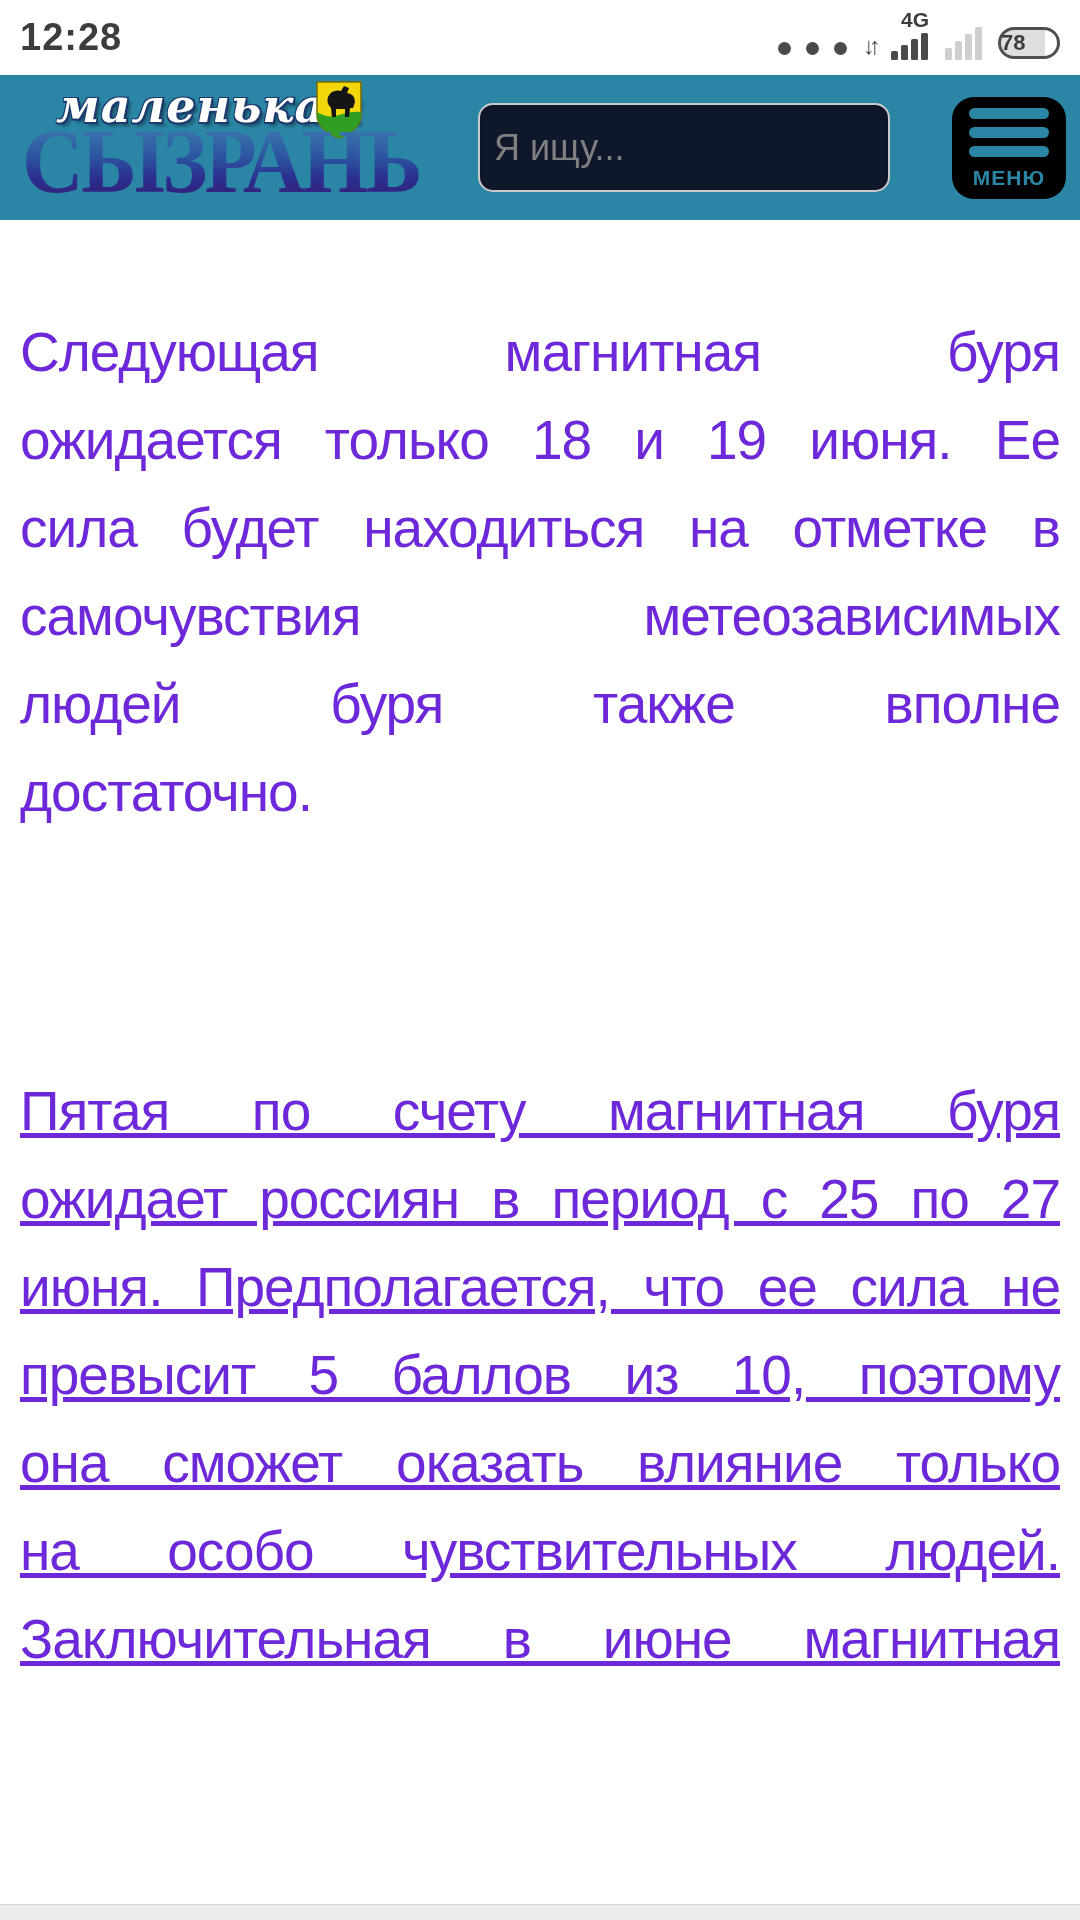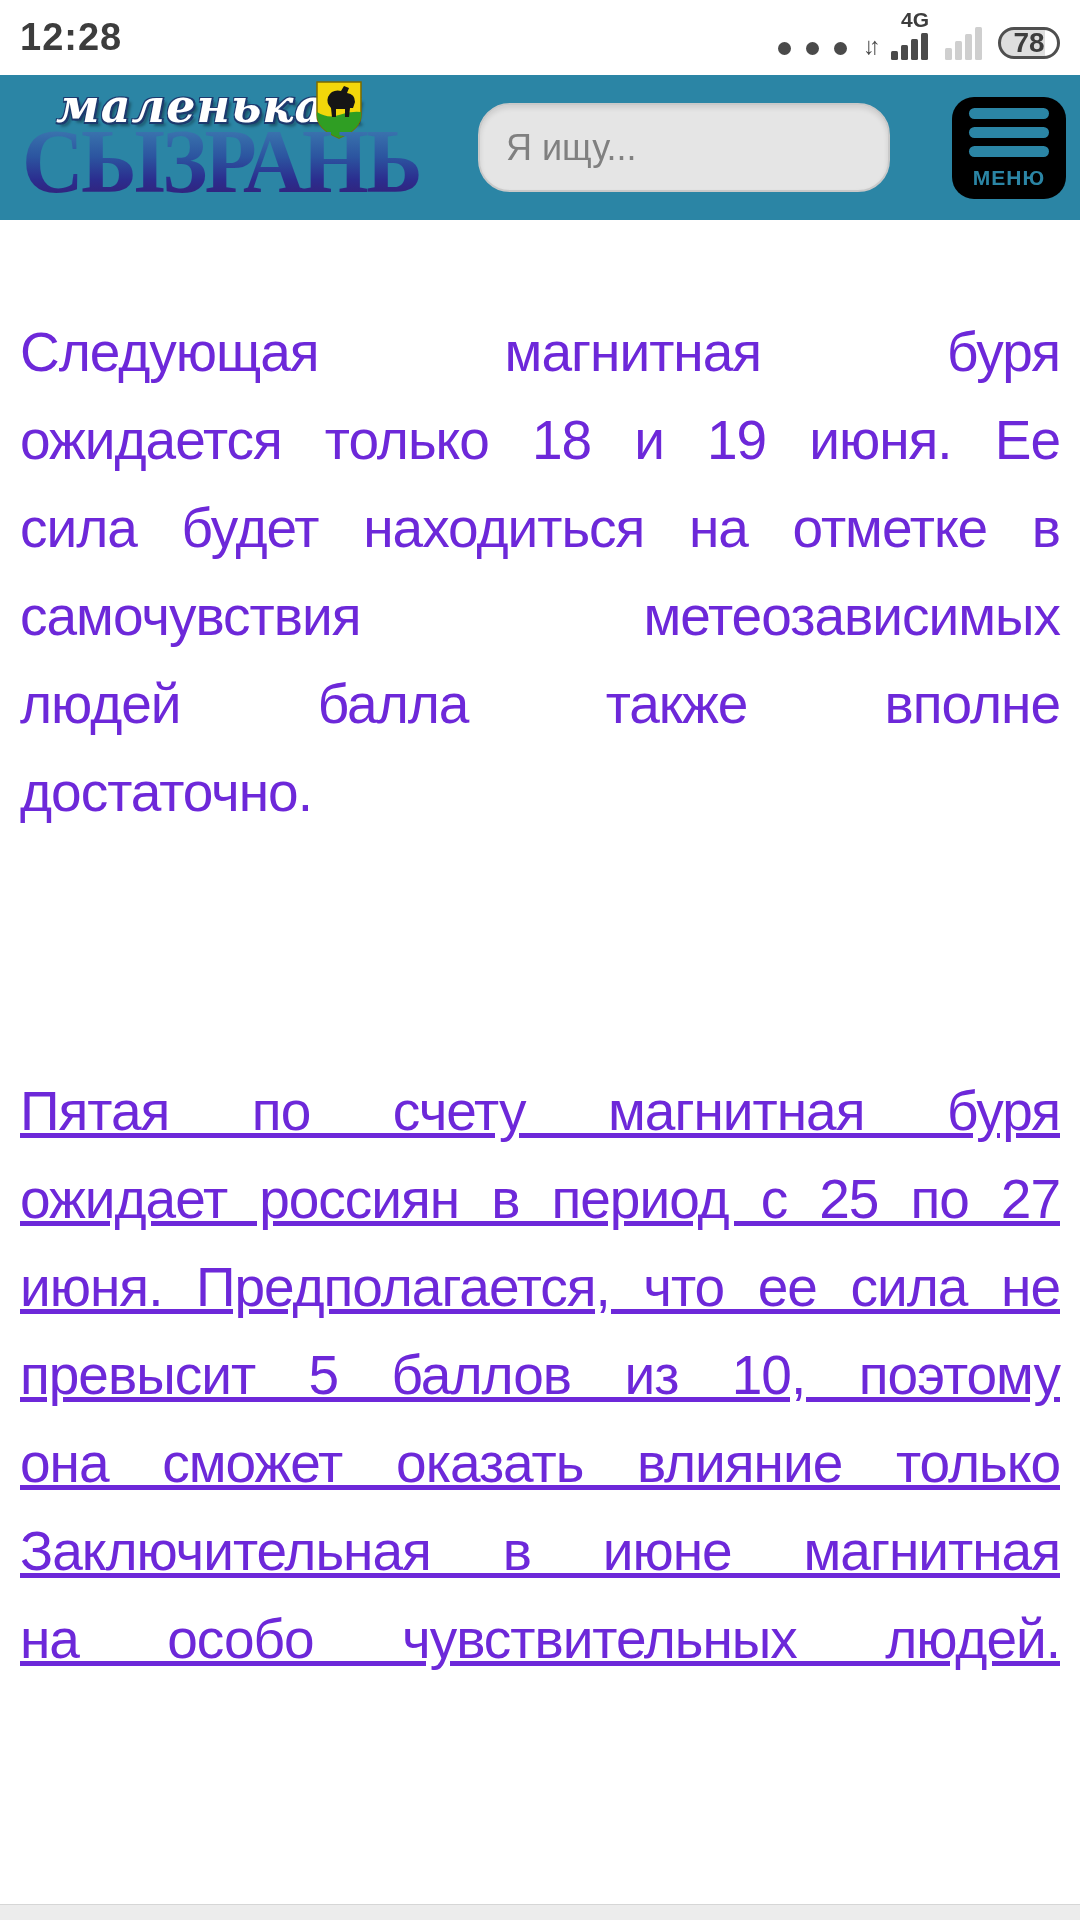--- a/index.html
+++ b/index.html
@@ -22,22 +22,22 @@
   .updown{font-size:24px;color:#4a4a4a;letter-spacing:-6px;margin-bottom:0px;font-weight:bold;}
   .net{display:flex;flex-direction:column;align-items:center;}
   .net-label{font-size:21px;font-weight:bold;color:#3d3d3d;line-height:1;margin-bottom:3px;margin-left:10px;}
   .bars{display:flex;align-items:flex-end;gap:3px;}
   .bars i{width:7px;background:#4a4a4a;border-radius:1.5px;display:block;}
   .bars.light i{background:#cfcfcf;}
   .b1{height:9px;}.b2{height:15px;}.b3{height:21px;}.b4{height:27px;}
   .l1{height:12px;}.l2{height:19px;}.l3{height:26px;}.l4{height:33px;}
   .battery{
     width:62px;height:32px;border:3px solid #4f4f4f;border-radius:16px;
-    display:flex;align-items:center;justify-content:center;
-    font-size:28px;font-weight:bold;color:#3d3d3d;
+    display:flex;align-items:center;
+    font-size:22px;font-weight:bold;color:#3d3d3d;
     background:linear-gradient(90deg,#dedede 0 78%,#ffffff 78%);
     margin-bottom:1px;box-sizing:border-box;
   }
   
   .header{
     position:absolute;top:75px;left:0;right:0;height:145px;
     background:#2b85a5;display:flex;align-items:center;
     padding:0 14px;box-sizing:border-box;
   }
   .logo{width:450px;height:145px;position:relative;flex:none;cursor:pointer;}
@@ -51,23 +51,23 @@
   .logo-crest{position:absolute;left:302px;top:6px;width:46px;height:58px;}
   .logo-main{
     position:absolute;left:8px;top:40px;line-height:1;
     font-family:"Liberation Serif",serif;font-weight:900;font-size:92px;
     letter-spacing:-3px;transform:scaleX(.93);transform-origin:left center;
     background:linear-gradient(180deg,#4286b6 0%,#2c55a0 45%,#2b2e8f 70%,#38196e 100%);
     -webkit-background-clip:text;background-clip:text;color:transparent;
   }
   .search{
     flex:none;margin-left:14px;width:412px;height:89px;
-    border-radius:32px;border:2px solid #c9c9c9;background:#e5e5e5;
+    border-radius:15px;border:2px solid #c9c9c9;background:#0f172a;
     box-shadow:inset 0 3px 5px rgba(0,0,0,.10);
-    font-size:36px;color:#666666;padding:0 26px;box-sizing:border-box;
+    font-size:36px;color:#666666;padding:0 14px;box-sizing:border-box;
     font-family:"Liberation Sans",sans-serif;outline:none;
   }
   .search::placeholder{color:#808080;opacity:1;}
   .menu-btn{
     margin-left:auto;width:114px;height:102px;background:#000000;border:none;
     border-radius:22px;display:flex;flex-direction:column;align-items:center;
     justify-content:center;gap:8px;cursor:pointer;padding:0;
   }
   .menu-btn .bar{width:80px;height:11px;border-radius:6px;background:#2b85a5;}
   .menu-label{
@@ -144,27 +144,27 @@
     <span class="menu-label">МЕНЮ</span>
   </button>
 </div>
 
 <div class="article">
   <div class="para para-1">
     <div class="line">Следующая магнитная буря</div>
     <div class="line">ожидается только 18 и 19 июня. Ее</div>
     <div class="line">сила будет находиться на отметке в</div>
     <div class="line">самочувствия метеозависимых</div>
-    <div class="line">людей балла также вполне</div>
+    <div class="line">людей буря также вполне</div>
     <div class="line end">достаточно.</div>
   </div>
   <div class="para para-2">
     <div class="line">Пятая по счету магнитная буря</div>
     <div class="line">ожидает россиян в период с 25 по 27</div>
     <div class="line">июня. Предполагается, что ее сила не</div>
     <div class="line">превысит 5 баллов из 10, поэтому</div>
     <div class="line">она сможет оказать влияние только</div>
+    <div class="line">на особо чувствительных людей.</div>
     <div class="line">Заключительная в июне магнитная</div>
-    <div class="line">на особо чувствительных людей.</div>
   </div>
 </div>
 
 <div class="bottom-bar"></div>
 
 </body></html>

